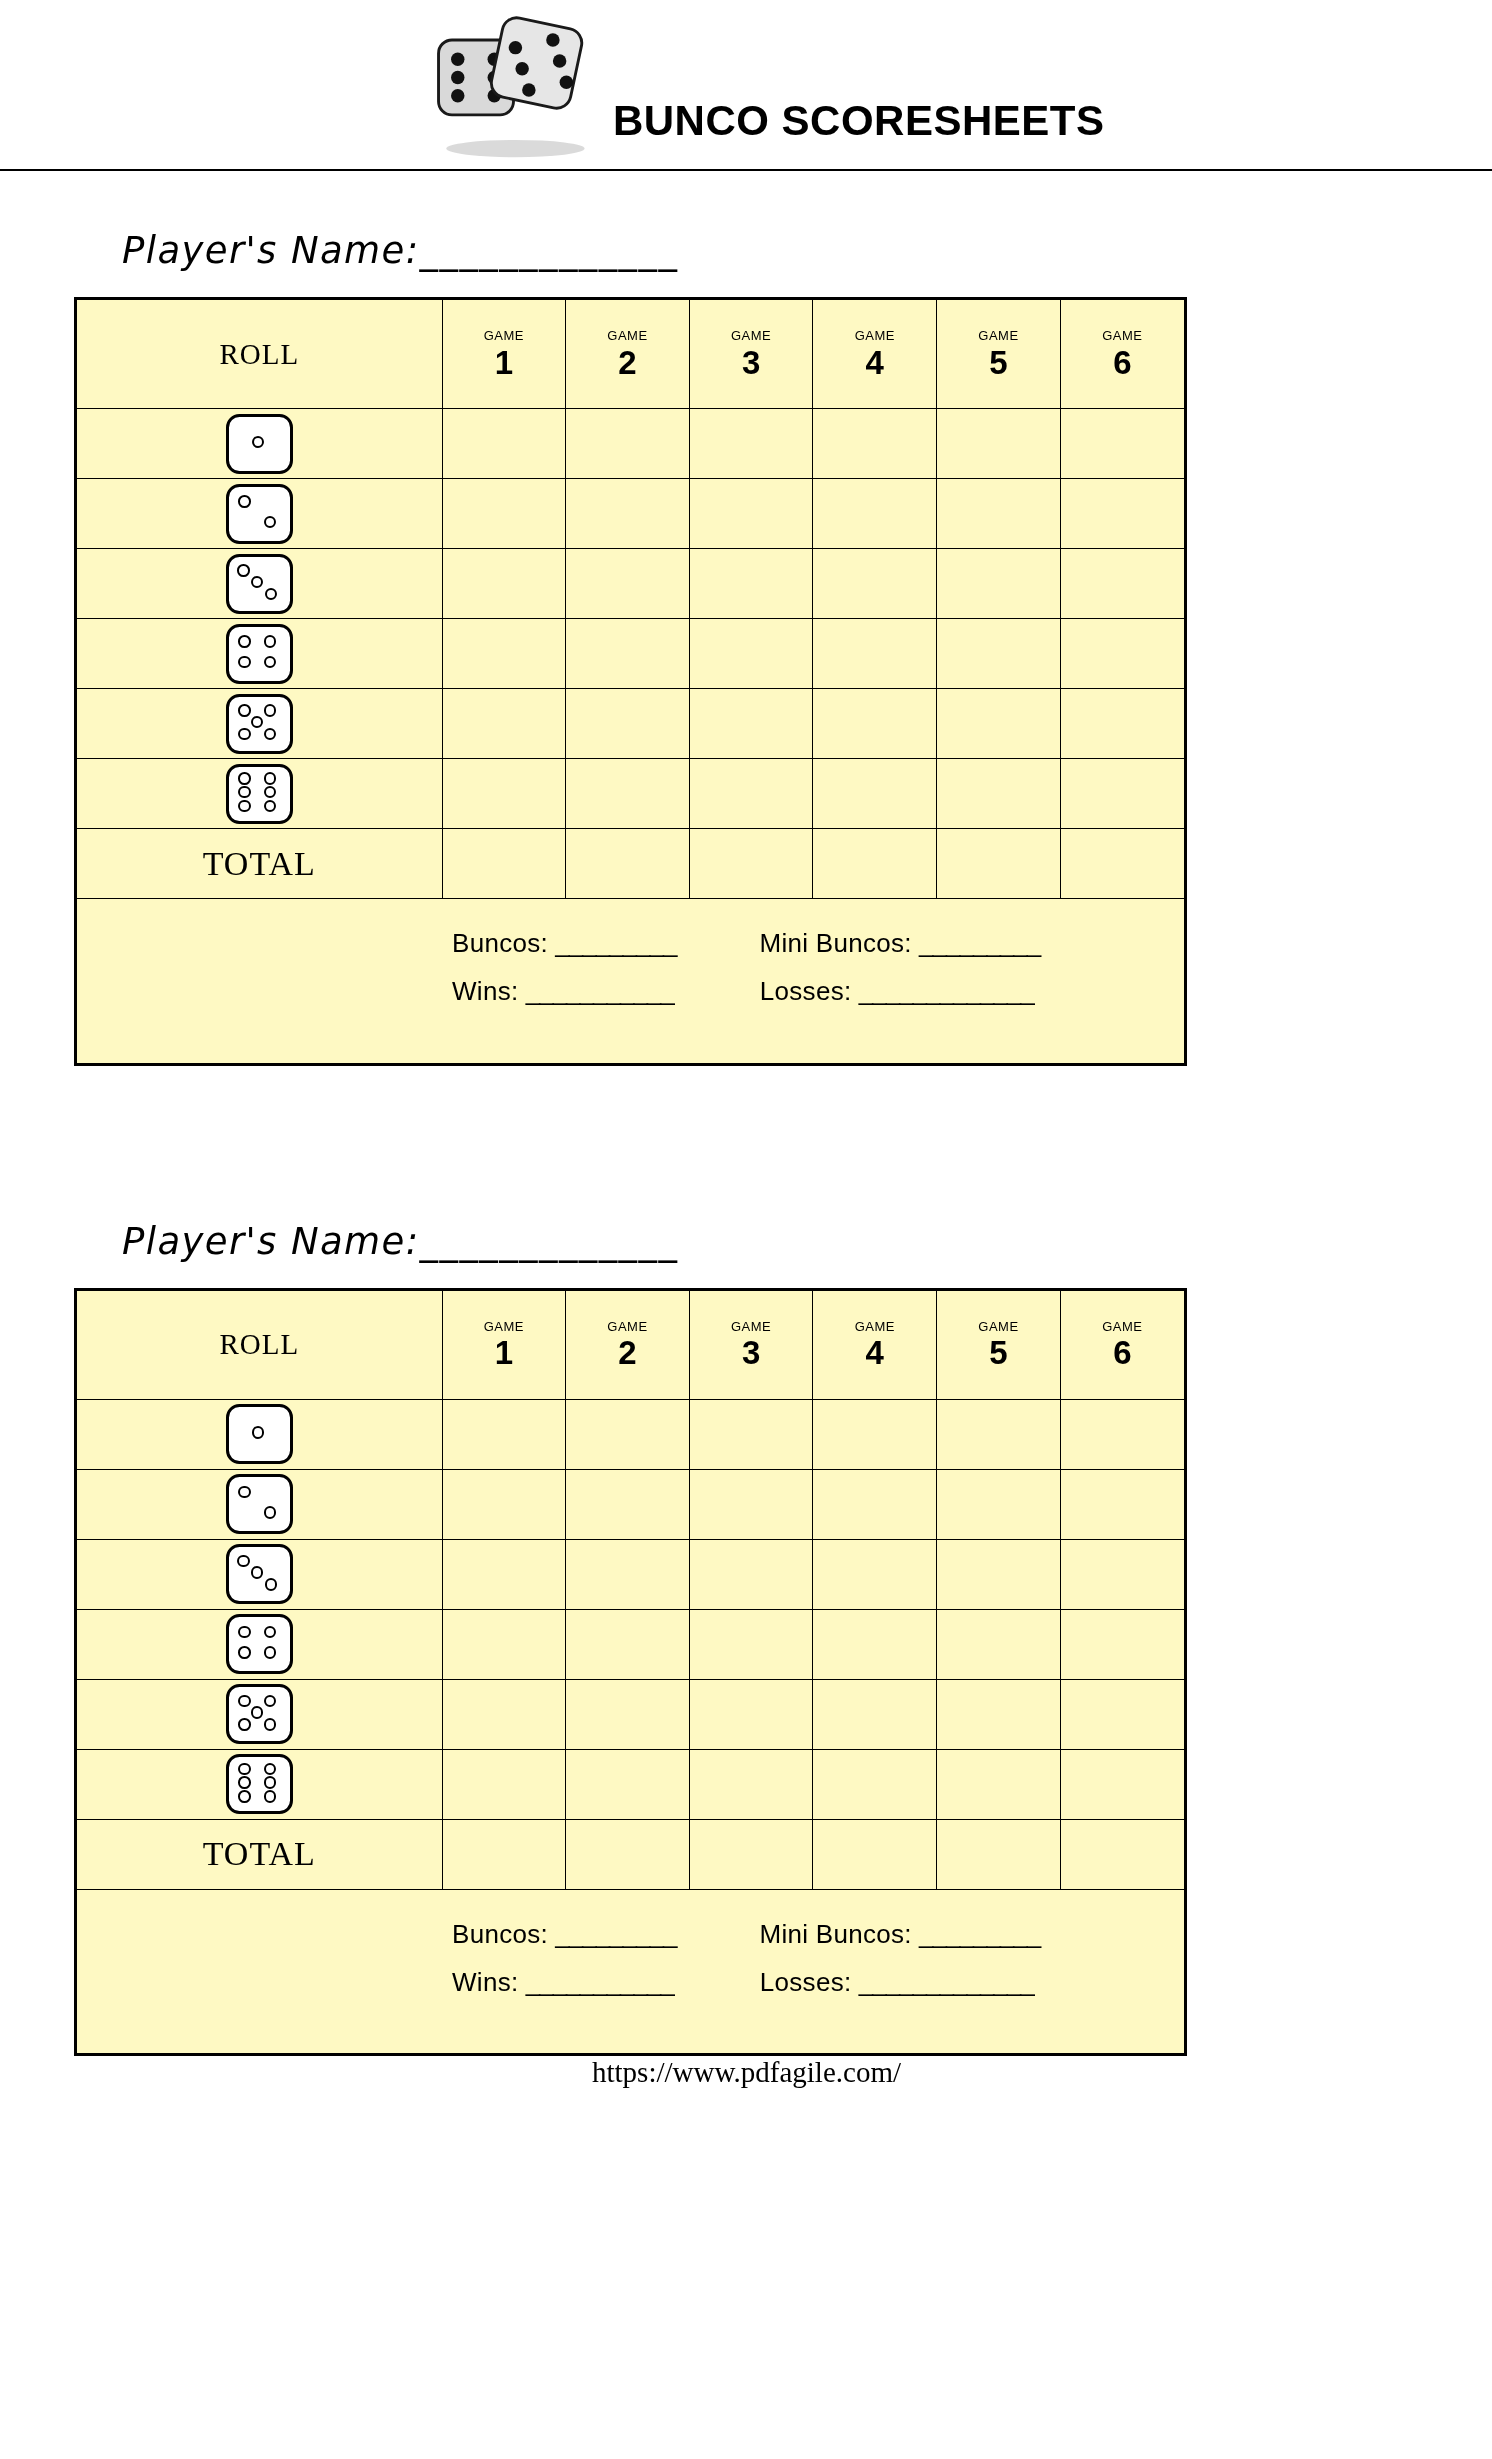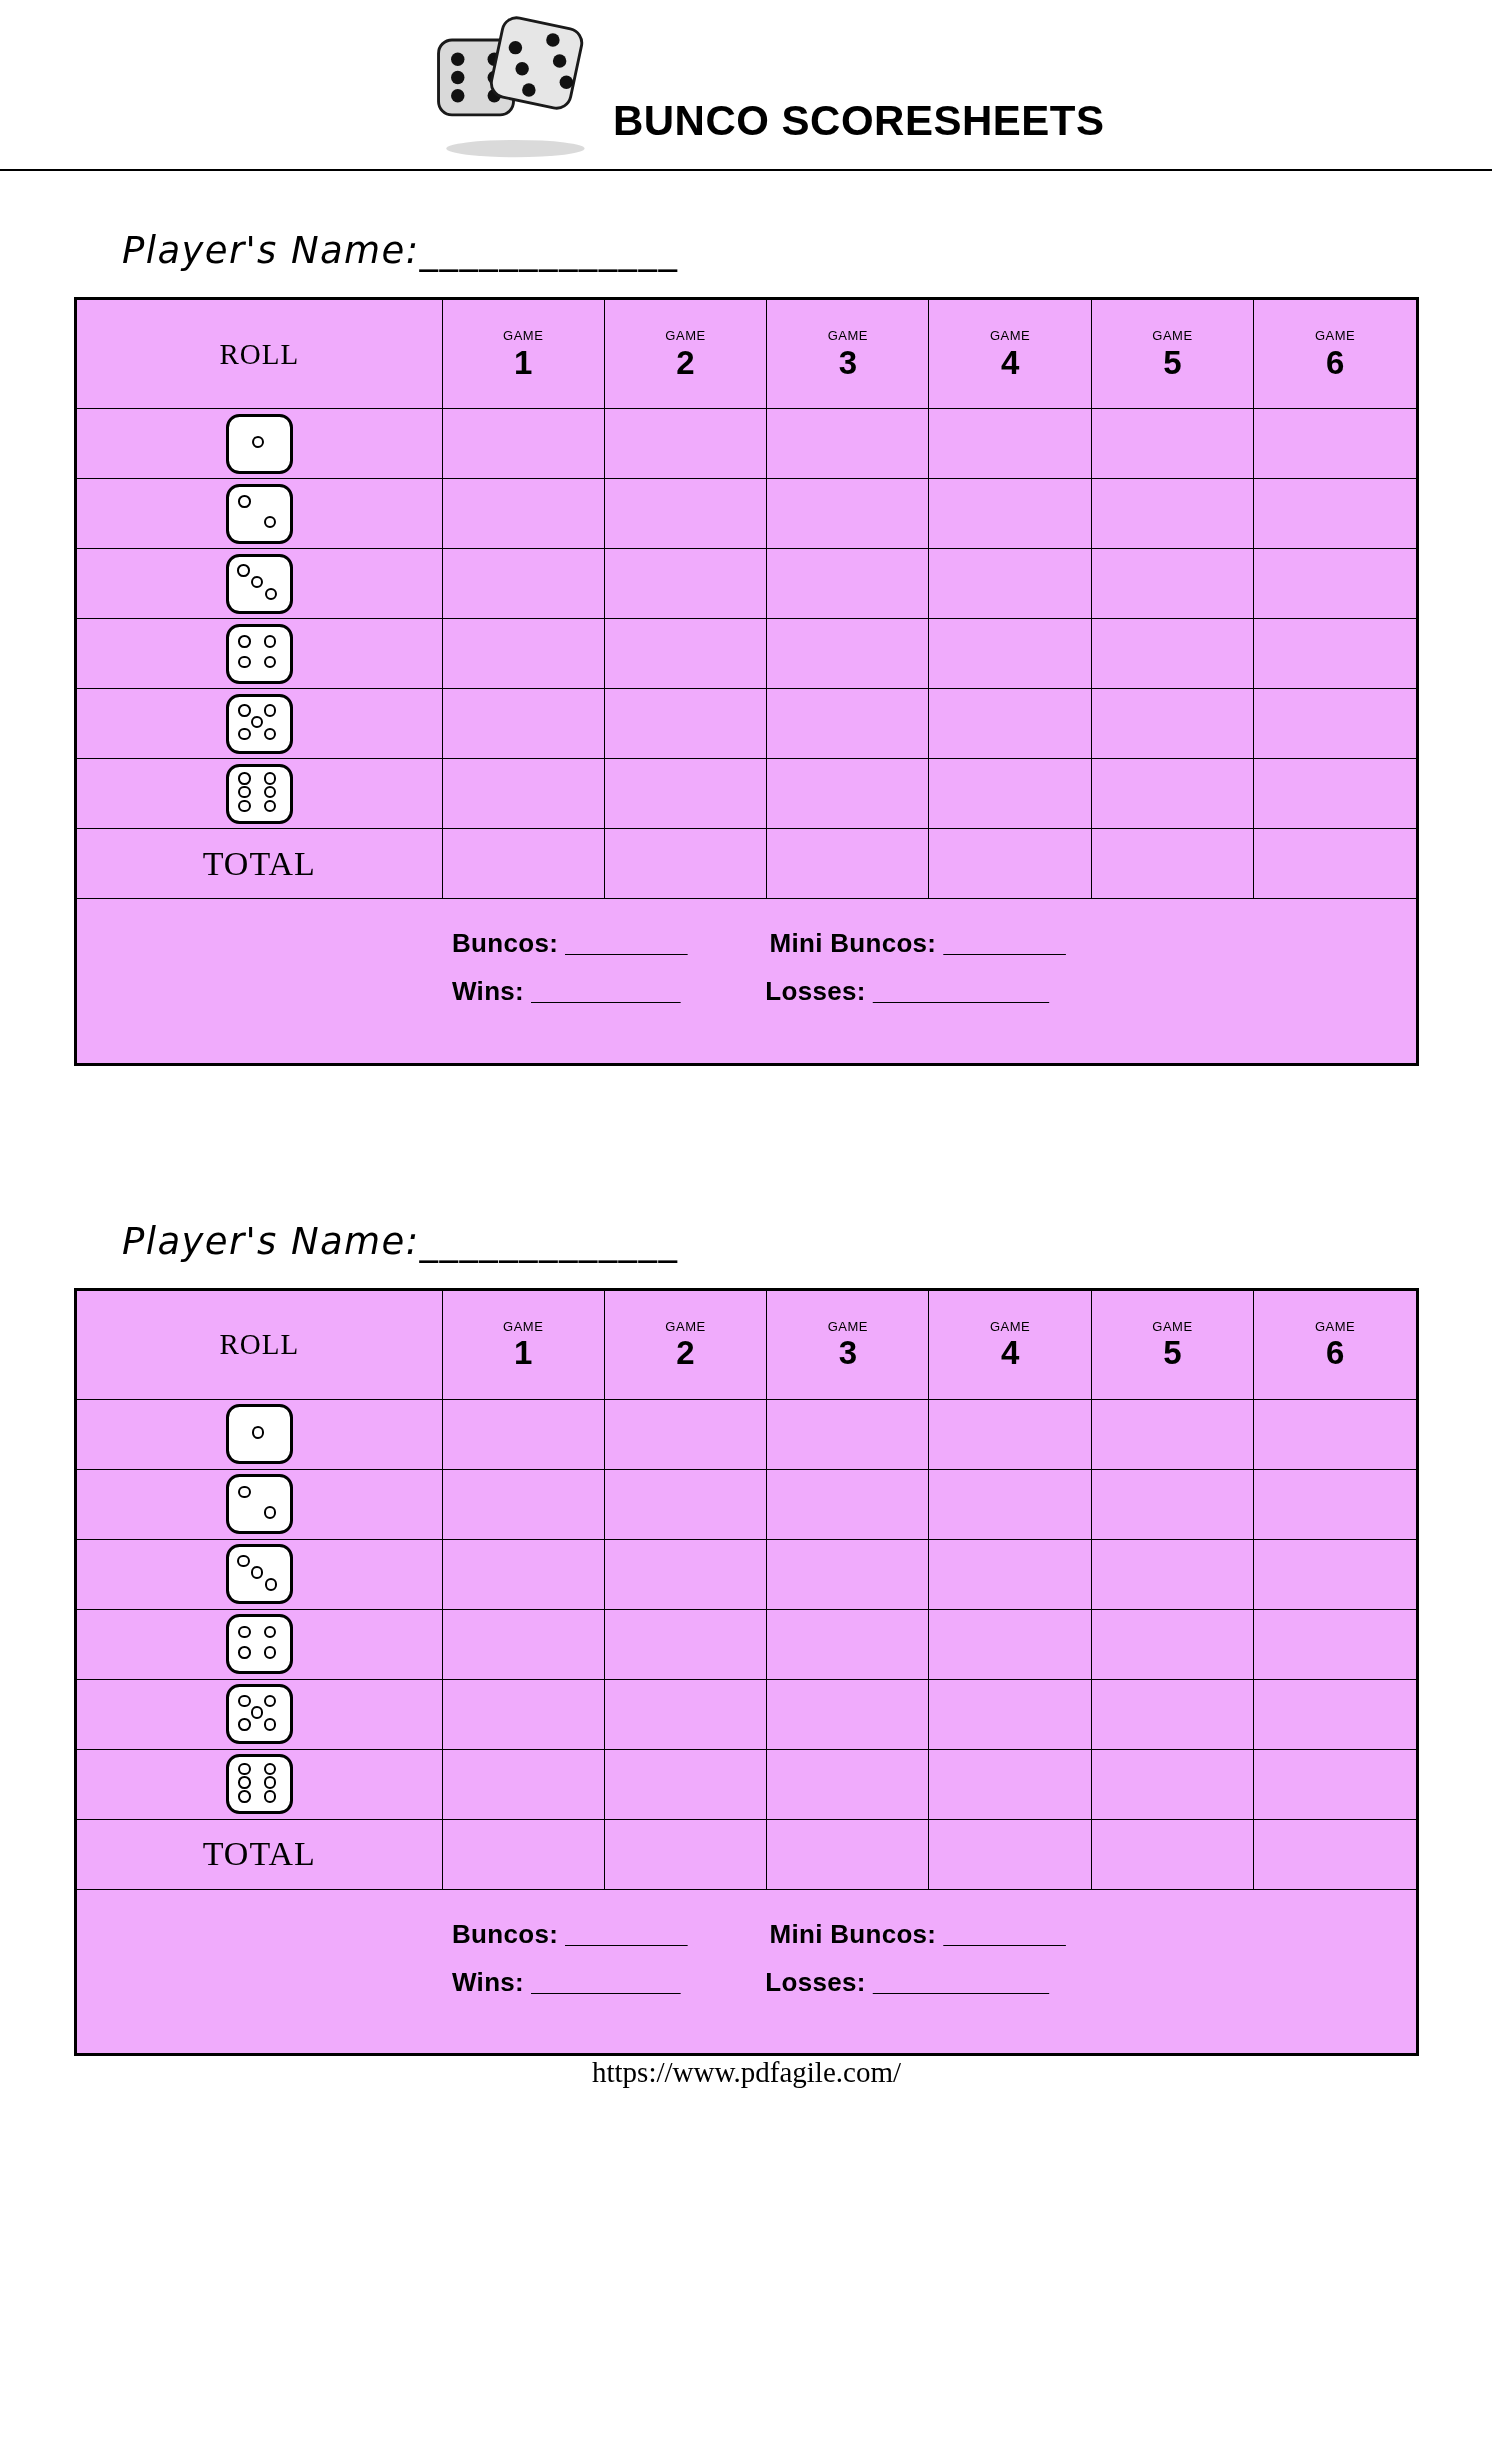--- a/index.html
+++ b/index.html
@@ -68,23 +68,23 @@
     font-style: italic;
     font-size: 37px;
     letter-spacing: 1.4px;
     padding-left: 48px;
     margin-bottom: 25px;
     white-space: nowrap;
   }
 
   .card {
     border: 3.8px solid #000;
-    width: 1345px;
+    width: 1113px;
     box-sizing: border-box;
-    background: #f0abfc;
+    background: #fef9c3;
   }
 
   table.score {
     border-collapse: collapse;
     width: 100%;
     table-layout: fixed;
   }
   table.score td, table.score th {
     border: 1px solid #000;
     padding: 0;
@@ -163,21 +163,20 @@
   }
 
   .footer-stats {
     padding: 29px 0 38px 0;
     font-size: 26px;
   }
   .stat-row {
     display: flex;
     padding-left: 375px;
     margin-bottom: 17.3px;
-    font-weight: bold;
   }
   .stat-item { white-space: nowrap; }
   .stat-item .lbl { letter-spacing: 0.3px; }
   .stat-item .blank { letter-spacing: -1px; }
   .stat-gap-1 { width: 83px; }
   .stat-gap-2 { width: 86px; }
 
   .site-url {
     text-align: center;
     font-family: "Liberation Serif", serif;

